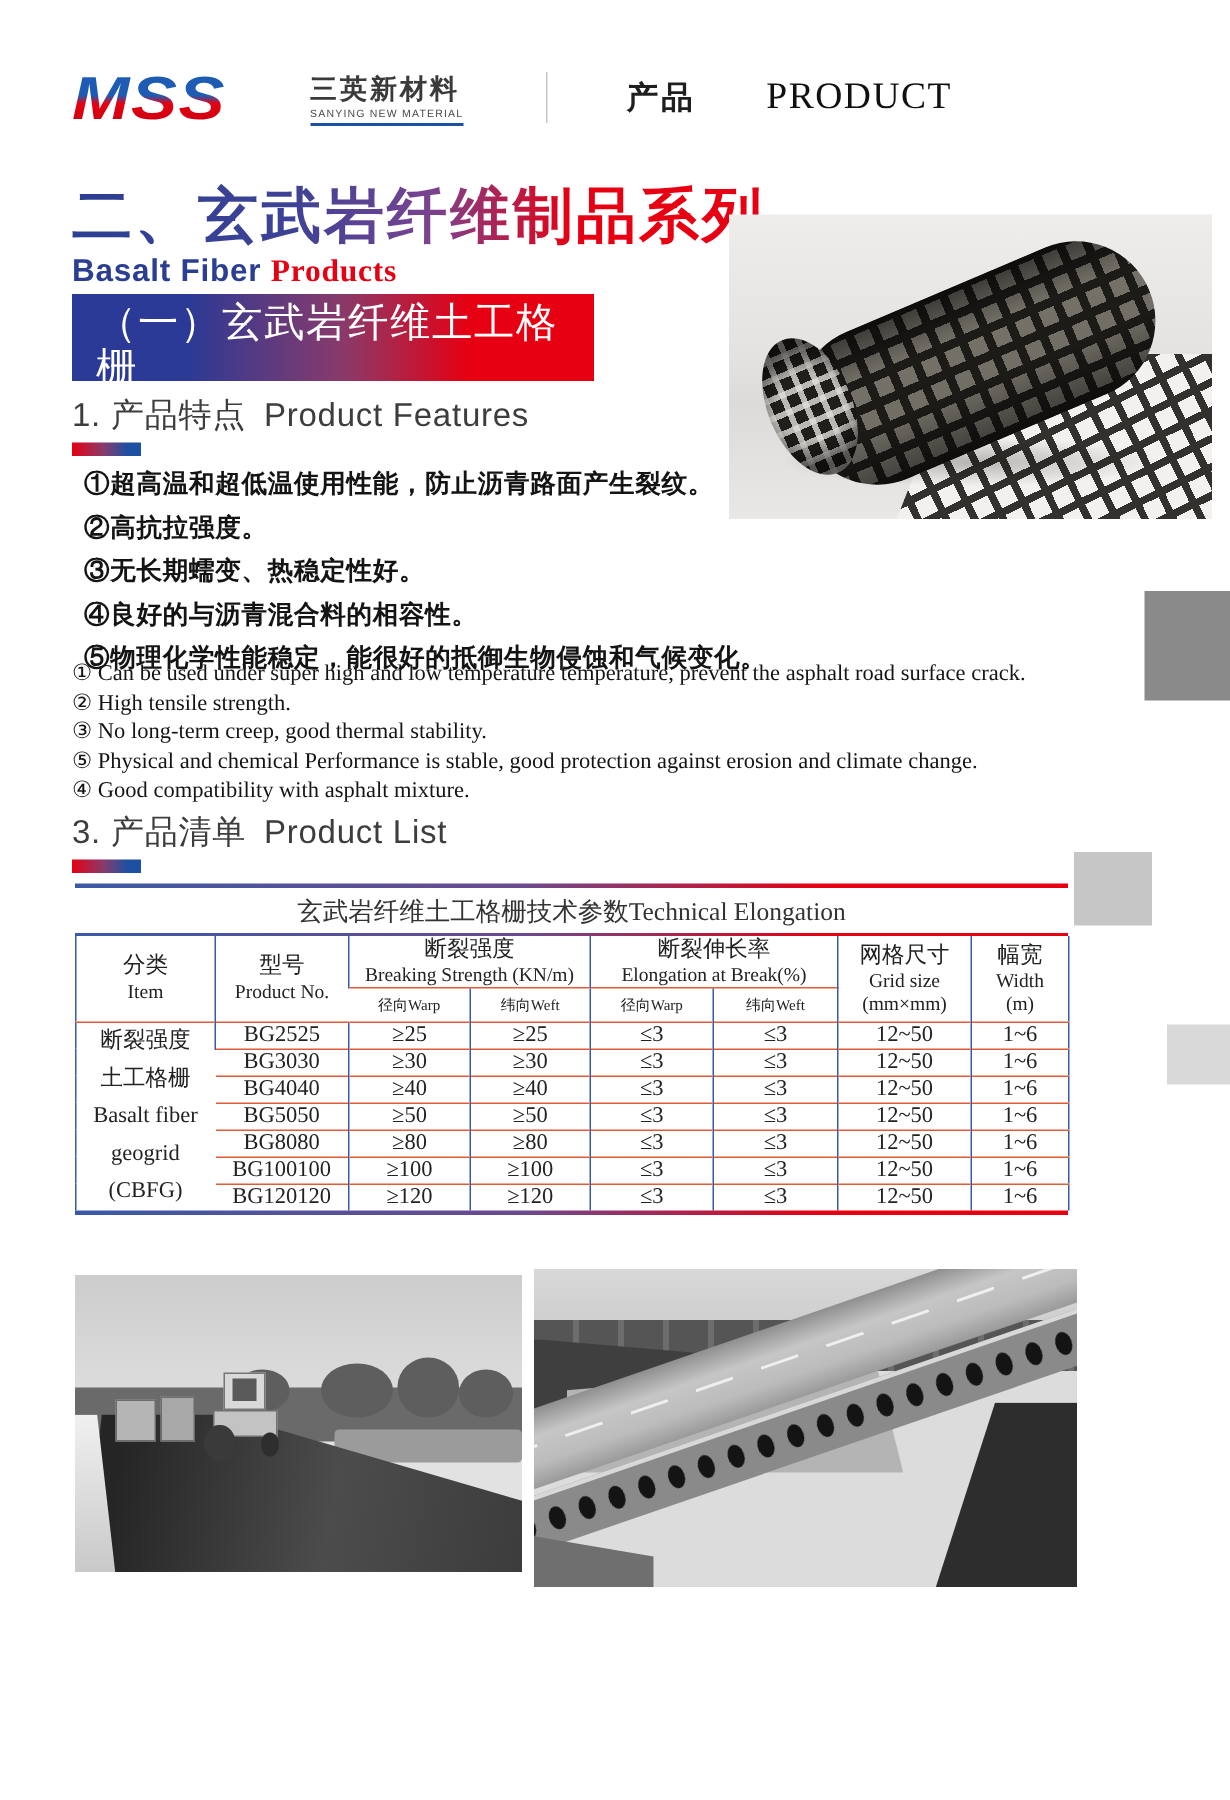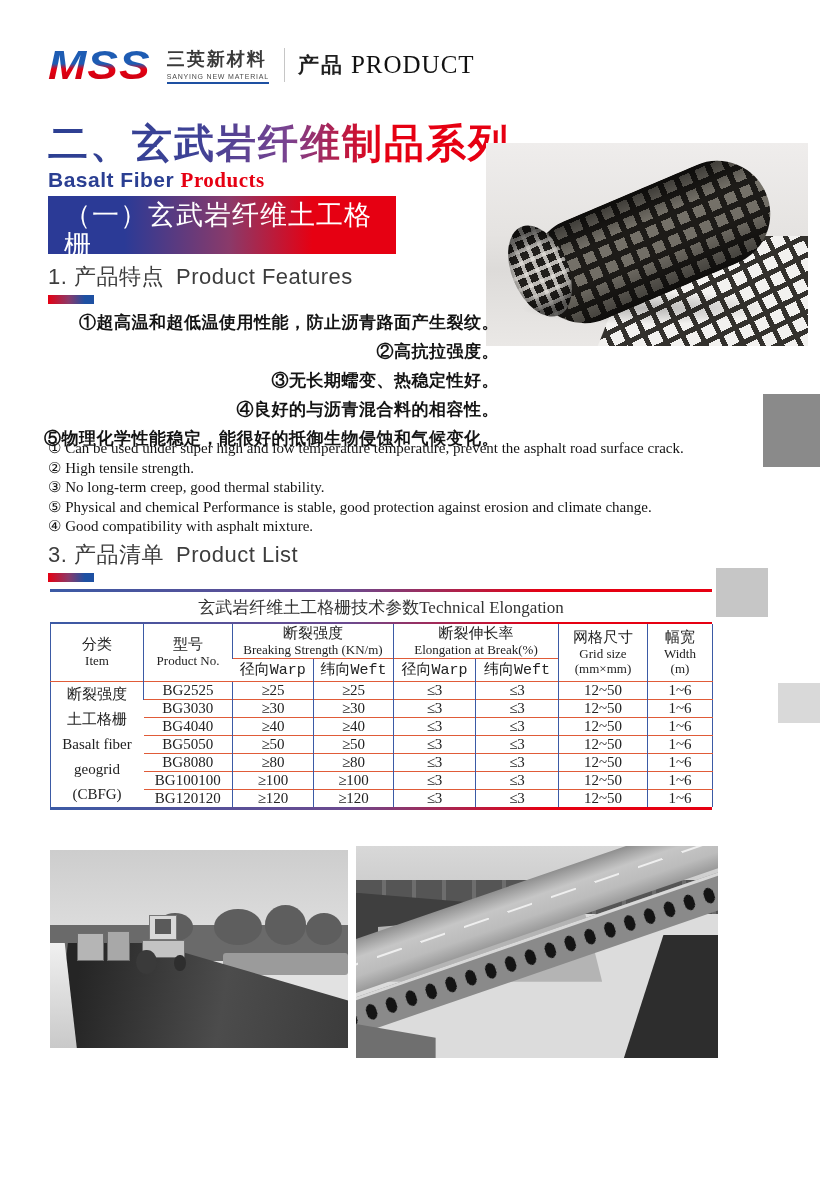--- a/index.html
+++ b/index.html
@@ -5,21 +5,21 @@
   :root{
     --blue:#1e50a2; --red:#e60012; --bannerblue:#2b3a96;
     --tblue:#3b5aa5; --torange:#e05b38; --ink:#1c1c1c; --head:#3d3d3d;
   }
   *{margin:0;padding:0;box-sizing:border-box;}
   html,body{background:#fff;}
   body{font-family:"Liberation Sans",sans-serif;color:var(--ink);}
   .page{position:relative;width:820px;height:1200px;background:#fff;overflow:hidden;}
 
   
-  .header{position:absolute;left:48px;top:42px;display:flex;align-items:center;}
+  .header{position:absolute;left:48px;top:42px;display:flex;align-items:center;gap:40px;}
   .logo{font-family:"Liberation Sans",sans-serif;font-style:italic;font-weight:900;
         font-size:46px;line-height:1;letter-spacing:1px;
         background:linear-gradient(180deg,#1e5cb3 0%,#1e5cb3 47%,#e60012 60%,#c00010 100%);
         -webkit-background-clip:text;background-clip:text;color:transparent;transform:scaleY(.88);}
   .brand{margin-left:16px;display:flex;flex-direction:column;}
   .brand-cn{font-size:18px;font-weight:700;color:#3a3a3a;letter-spacing:2px;}
   .brand-en{font-size:7px;color:#4a4a4a;letter-spacing:.8px;border-bottom:2px solid var(--blue);padding:2px 0 2px 0;}
   .hdr-divider{width:1px;height:34px;background:#c6c6c6;margin:0 13px 0 15px;}
   .sec-cn{font-size:21px;font-weight:700;color:#1f1f1f;letter-spacing:2px;}
   .sec-en{font-family:"Liberation Serif",serif;font-size:25px;color:#111;margin-left:7px;letter-spacing:1px;}
@@ -57,37 +57,37 @@
                          repeating-linear-gradient(90deg,rgba(226,223,218,.8) 0 4px,rgba(0,0,0,0) 4px 12px),
                          repeating-linear-gradient(0deg,rgba(226,223,218,.8) 0 4px,rgba(0,0,0,0) 4px 12px);}
 
   
   .sec-heading{position:absolute;left:48px;font-size:22px;color:var(--head);font-weight:500;letter-spacing:.5px;}
   .sec-heading .en{margin-left:12px;}
   .grad-bar{position:absolute;left:48px;width:46px;height:9px;
         background:linear-gradient(90deg,var(--red) 0%,#8a3a6a 45%,var(--blue) 80%);}
 
   
-  .feat-cn{position:absolute;left:44px;top:311px;text-align:right;}
+  .feat-cn{position:absolute;left:56px;top:311px;}
   .feat-cn .feat-line{font-size:17px;font-weight:600;color:#141414;height:29px;letter-spacing:.5px;}
   .feat-en{position:absolute;left:48px;top:439px;}
   .feat-en .feat-line{font-family:"Liberation Serif",serif;font-size:15px;color:#141414;height:19.5px;}
 
   
   .table-wrap{position:absolute;left:50px;top:589px;width:662px;}
   .tline{height:3px;background:linear-gradient(90deg,var(--tblue) 0%,#6b4a8f 45%,var(--red) 75%);}
   .tline.thin{height:2px;}
   .ttitle{height:30px;line-height:31px;text-align:center;font-family:"Liberation Serif",serif;
         font-size:17px;color:#333;}
   table{width:662px;border-collapse:collapse;table-layout:fixed;
         border-left:1.5px solid var(--tblue);border-right:1.5px solid var(--tblue);}
   th,td{font-family:"Liberation Serif",serif;font-weight:400;text-align:center;color:#222;padding:0;}
   th+th,td+td{border-left:1.5px solid var(--tblue);}
   tr.group-row th{height:34px;}
-  tr.sub-row th{height:23px;border-top:1.5px solid var(--torange);font-size:15px;font-family:Liberation Mono, monospace;}
+  tr.sub-row th{height:23px;border-top:1.5px solid var(--torange);font-size:10px;}
   .h-cn{font-size:15px;line-height:17px;}
   .h-en{font-size:13px;line-height:15px;}
   tbody td{height:17px;font-size:15px;border-top:1.5px solid var(--torange);}
   td.cat-cell div{font-size:15px;line-height:25px;color:#222;}
 
   
   .photo{position:absolute;overflow:hidden;background:#dcdcdc;}
   .photo-left{left:50px;top:850px;width:298px;height:198px;}
   .photo-right{left:356px;top:846px;width:362px;height:212px;}
   .abs{position:absolute;}

